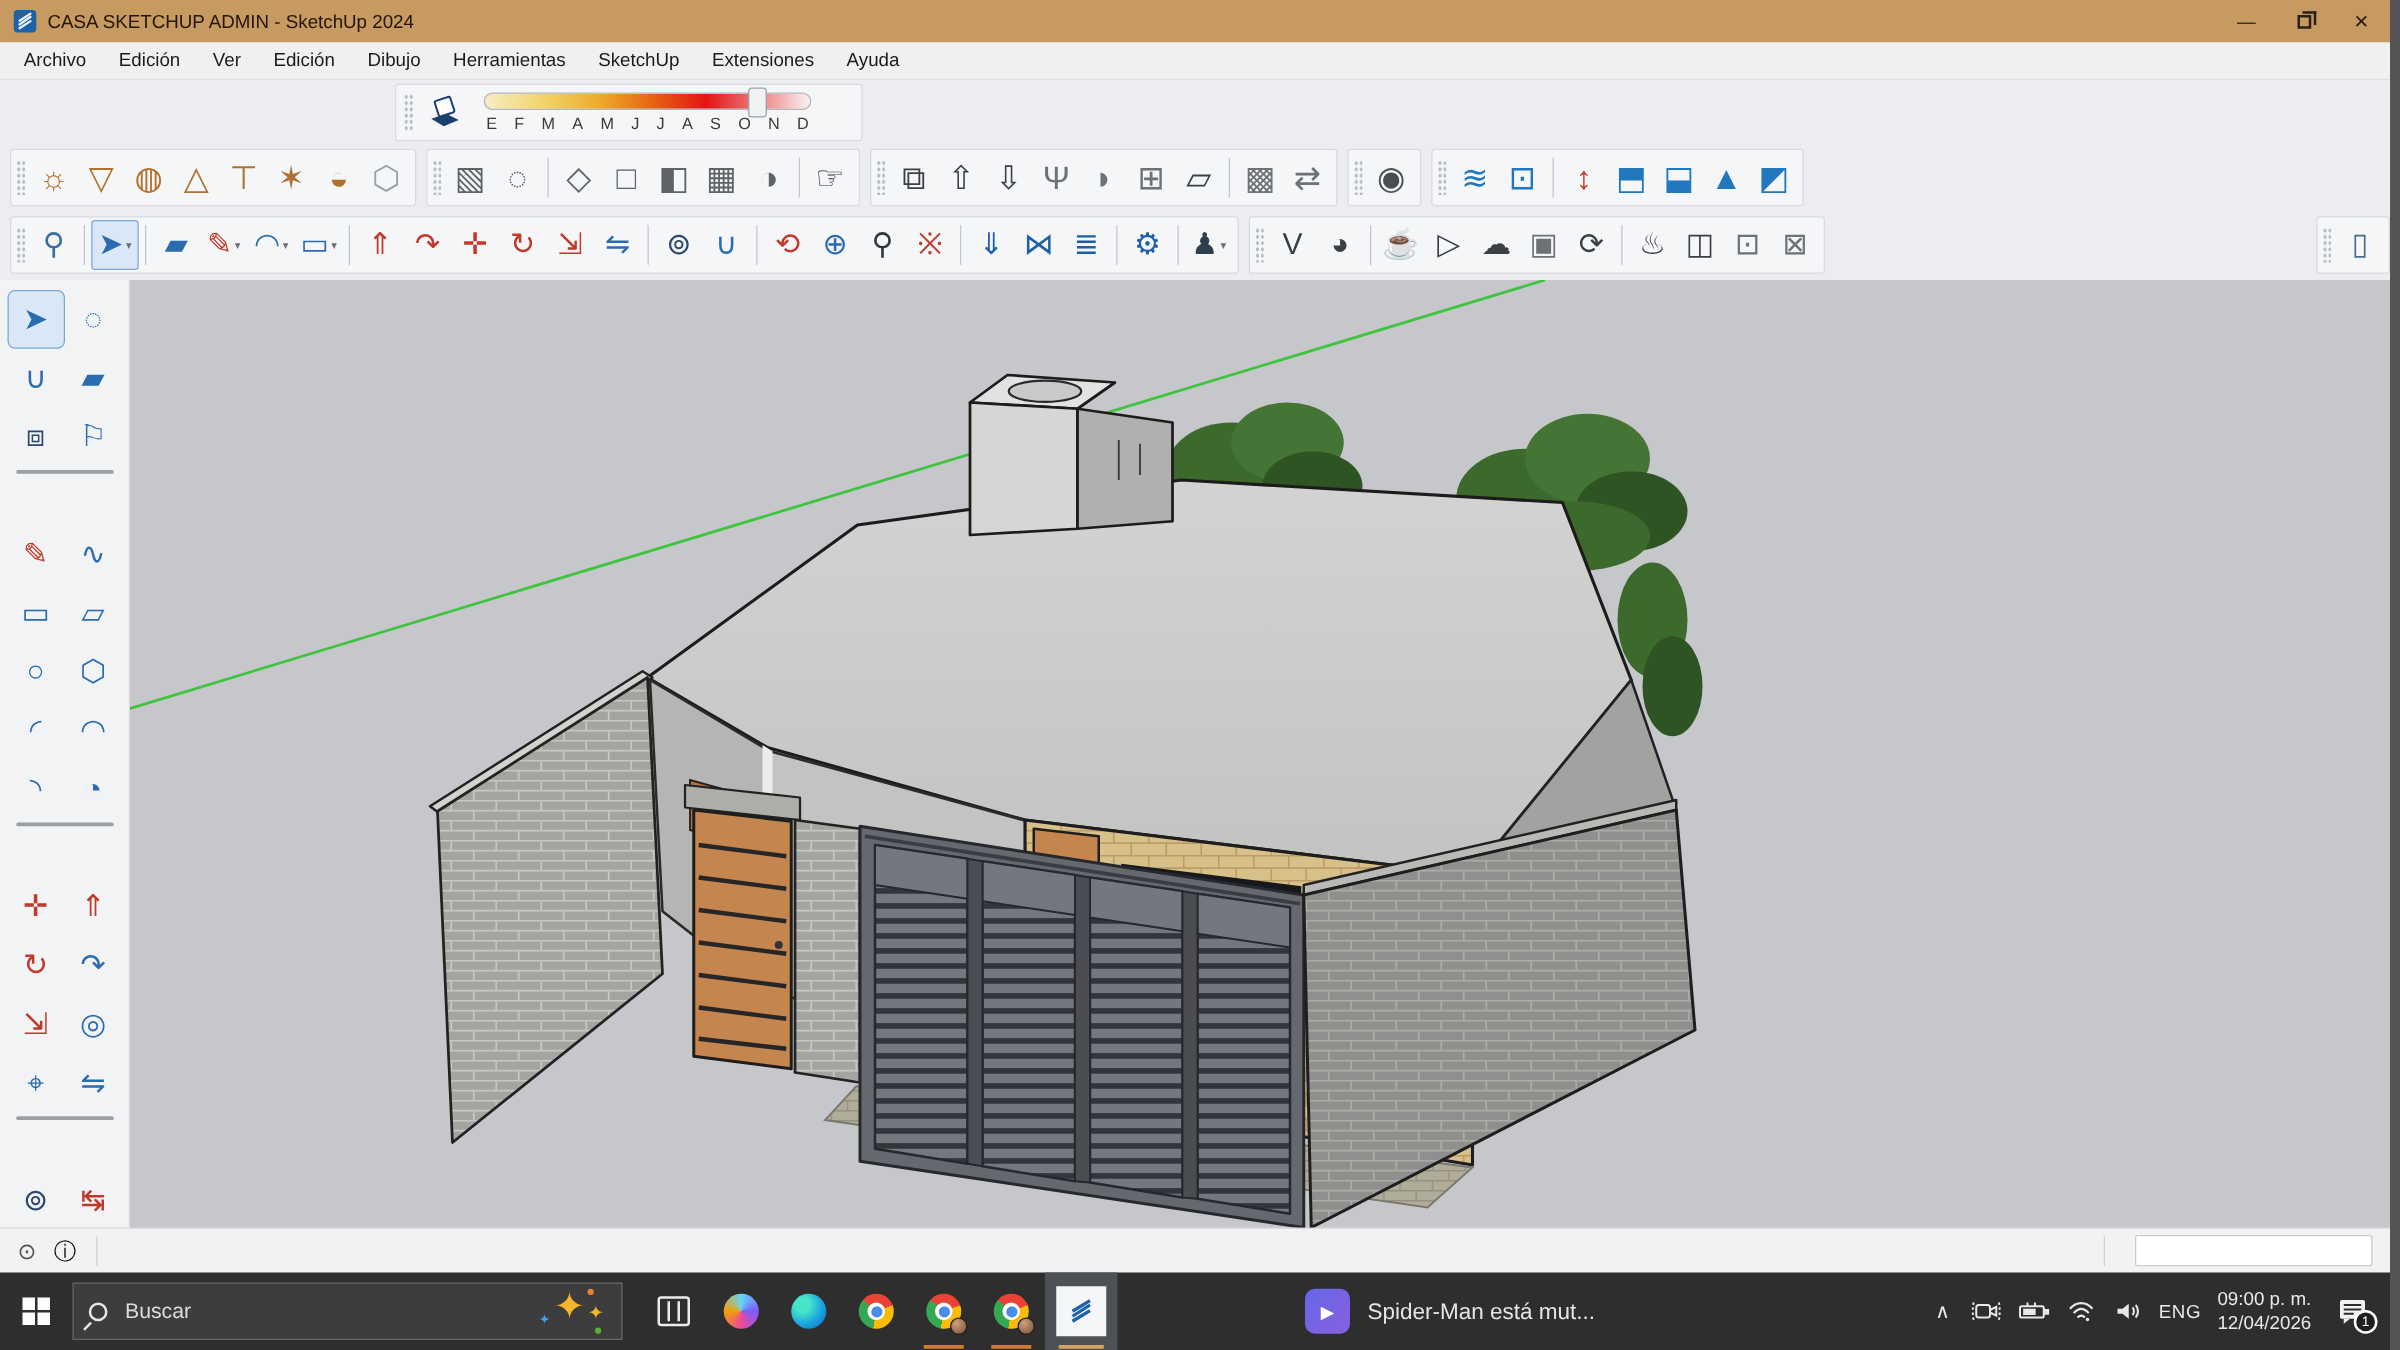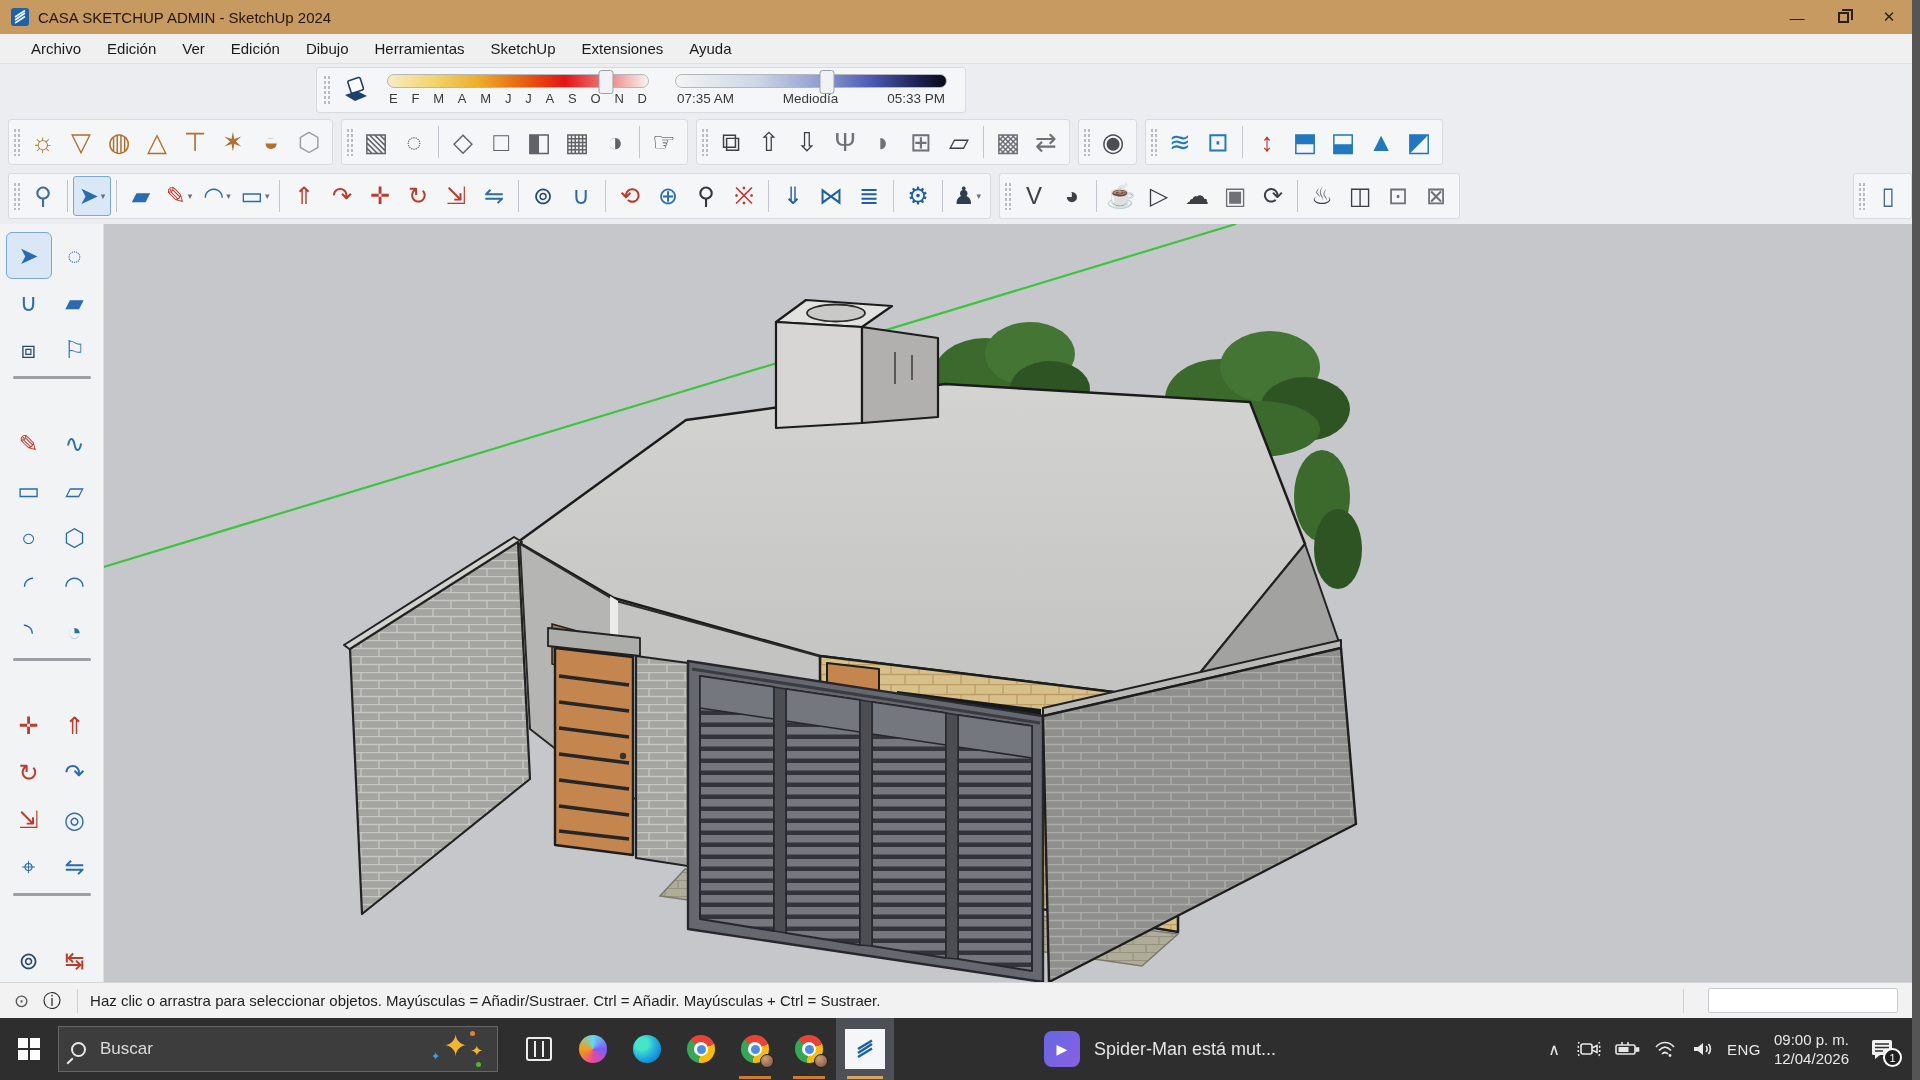--- a/index.html
+++ b/index.html
@@ -9,21 +9,21 @@
   
   .titlebar{height:34px;background:#c69a61;display:flex;align-items:center;padding-left:10px;flex:0 0 auto;}
   .titlebar .logo{width:20px;height:20px;margin-right:8px;}
   .titlebar .title{font-size:15px;color:#241606;}
   .wincontrols{margin-left:auto;display:flex;height:100%;}
   .winbtn{width:46px;display:flex;align-items:center;justify-content:center;color:#2b2015;font-size:15px;cursor:default;}
   .restore-glyph{width:11px;height:11px;border:2px solid #2b2015;position:relative;}
   .restore-glyph::before{content:"";position:absolute;left:2px;top:-5px;width:9px;height:9px;border:2px solid #2b2015;border-left:none;border-bottom:none;}
 
   
-  .menubar{height:30px;background:#f0f0f0;display:flex;align-items:center;padding-left:18px;border-bottom:1px solid #e0e0e0;flex:0 0 auto;}
+  .menubar{height:30px;background:#f0f0f0;display:flex;align-items:center;padding-left:6px;border-bottom:1px solid #e0e0e0;flex:0 0 auto;}
   .menu-item{padding:0 13px;font-size:15px;color:#1b1b1b;line-height:30px;}
 
   
   .shadowrow{height:52px;display:flex;align-items:center;flex:0 0 auto;background:#ebedf0;}
   .sgroup{margin-left:316px;height:46px;background:#f5f6f8;border:1px solid #d8dade;border-radius:3px;display:flex;align-items:center;padding:0 14px 0 6px;}
   .handle-dots{width:8px;height:30px;margin-right:8px;background-image:radial-gradient(#b9bcc2 1.2px,transparent 1.3px);background-size:4px 5px;}
   .shadow-btn{width:34px;height:34px;display:flex;align-items:center;justify-content:center;margin-right:14px;}
   .sliderblock{display:flex;flex-direction:column;align-items:stretch;margin-right:26px;}
   .sbar{position:relative;height:14px;border:1px solid #b4b6bd;border-radius:7px;}
   .sbar.month{width:262px;background:linear-gradient(90deg,#f7ecc6 0%,#f2d469 18%,#eda928 36%,#e66210 52%,#e31414 68%,#ec7d7d 84%,#faf2f2 100%);}
@@ -160,30 +160,20 @@
             <span>M</span>
             <span>J</span>
             <span>J</span>
             <span>A</span>
             <span>S</span>
             <span>O</span>
             <span>N</span>
             <span>D</span>
           </div>
       </div>
-      <div class="sliderblock" style="margin-right:4px;">
-        <div class="sbar time">
-          <div class="shandle" id="timeHandle" style="left: 56%;"></div>
-        </div>
-        <div class="slabels time">
-          <span>07:35 AM</span>
-          <span>Mediodía</span>
-          <span>05:33 PM</span>
-        </div>
-      </div>
     </div>
   </div>
 
   <div class="trow" id="row1">
       <div class="tbgroup">
         <span class="tool">
           <span class="glyph" style="color: rgb(177, 112, 46);">☼</span>
         </span>
         <span class="tool">
           <span class="glyph" style="color: rgb(177, 112, 46);">▽</span>
@@ -577,21 +567,20 @@
           <polygon points="943,492 1241,424 1256,600 949,758" fill="url(#pbd)" stroke="#1e1e1e" stroke-width="2.4"></polygon>
         </g>
       </svg>
     </div>
   </div>
 
   <div class="statusbar">
     <span class="sb-icon">⊙</span>
     <span class="sb-icon dark">ⓘ</span>
     <span class="sb-vsep"></span>
-    <span class="sb-msg">Haz clic o arrastra para seleccionar objetos. Mayúsculas = Añadir/Sustraer. Ctrl = Añadir. Mayúsculas + Ctrl = Sustraer.</span>
     <span class="flexspacer"></span>
     <span class="sb-vsep"></span>
     <input class="sb-input" value="" style="">
   </div>
 
   <div class="taskbar">
     <div class="tb-start">
       <div class="winlogo">
           <span></span>
           <span></span>

